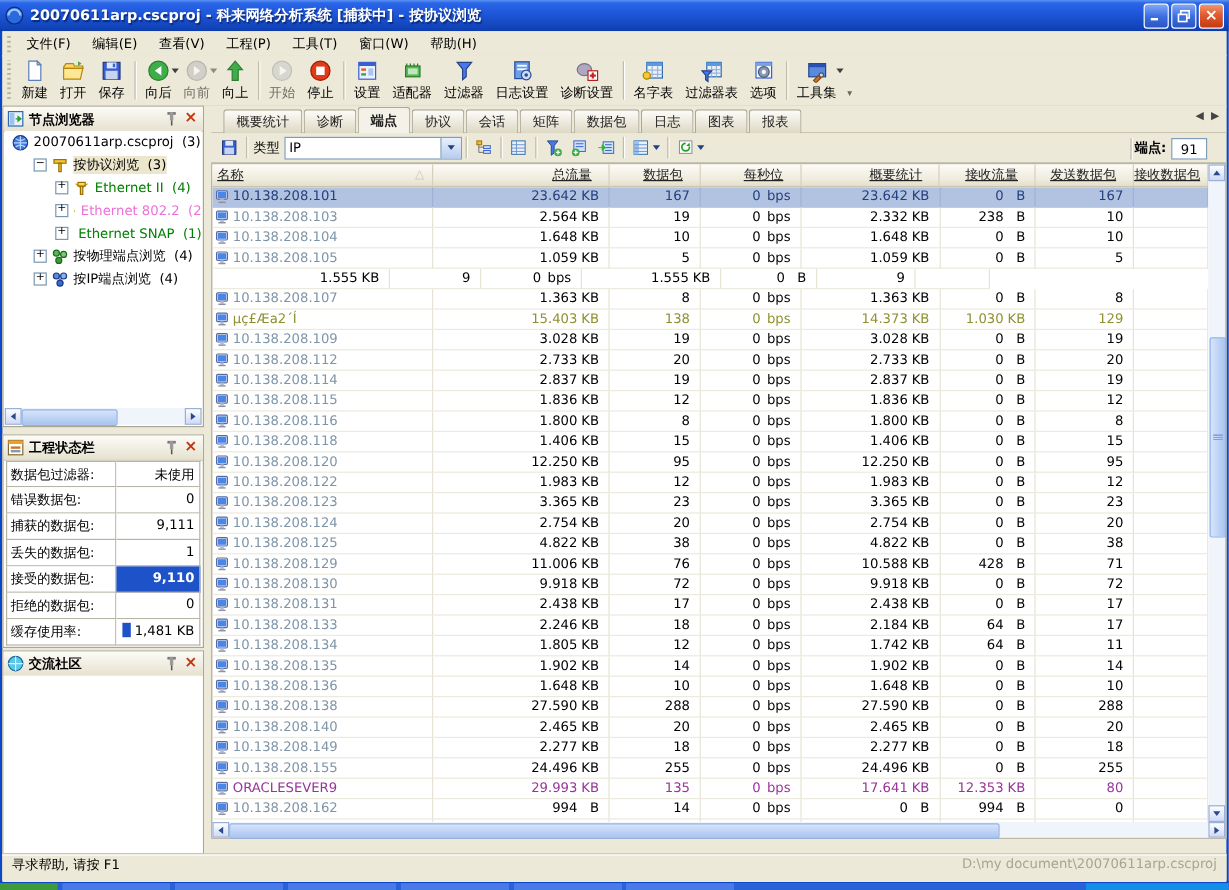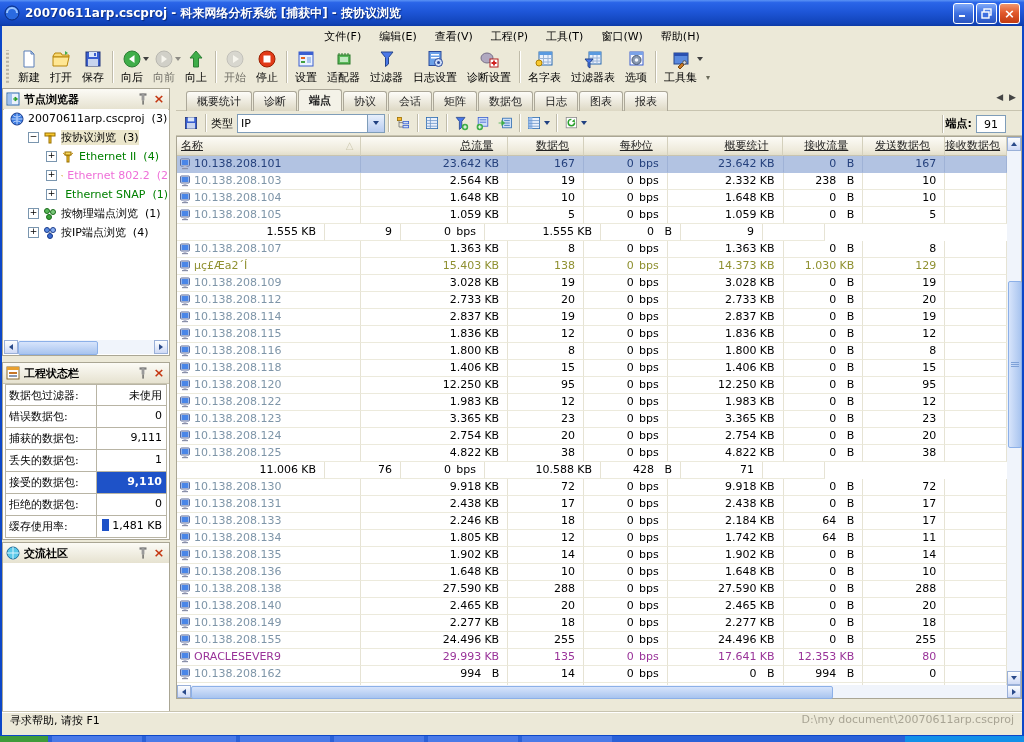--- a/index.html
+++ b/index.html
@@ -22,21 +22,21 @@
   #title-text{flex:1;font-weight:bold;font-size:12px;margin-left:5px;
        text-shadow:1px 1px 1px #0a2a7a;white-space:nowrap;overflow:hidden;}
   .winbtn{width:21px;height:21px;margin-left:2px;border:1px solid #fff;border-radius:3px;
        background:linear-gradient(180deg,#7fa8f8 0%,#3d6fe0 50%,#2a55c0 100%);
        display:flex;align-items:center;justify-content:center;color:#fff;font-weight:bold;box-sizing:border-box;}
   .winbtn.close{background:linear-gradient(180deg,#f0976d 0%,#e25a2d 45%,#c23a10 100%);font-size:13px;}
   .winbtn svg{width:11px;height:11px;}
 
   
   #menubar{position:absolute;left:0;top:26px;width:100%;height:20px;background:#ece9d8;
-       border-bottom:1px solid #e2dfcf;display:flex;align-items:center;flex-direction:column;}
+       border-bottom:1px solid #e2dfcf;display:flex;align-items:center;}
   .grip{width:5px;height:80%;margin:0 3px;
        background:repeating-linear-gradient(180deg,#b8b4a4 0 2px,transparent 2px 4px);
        background-size:3px 4px;background-repeat:repeat-y;background-position:center;}
   .mi{padding:2px 9px;color:#000;}
 
   
   #toolbar{position:absolute;left:0;top:46px;width:100%;height:42px;background:#ece9d8;
        border-bottom:1px solid #c8c4b0;display:flex;align-items:center;}
   .tb{display:flex;flex-direction:column;align-items:center;justify-content:center;
       padding:1px 5px;height:38px;position:relative;}
@@ -439,21 +439,21 @@
                 </svg></span><span class="tlabel" style="color:#ef6fd8">Ethernet 802.2  (2</span></div>
             <div class="trw" style="padding-left:42px"><span class="exp">+</span><span class="icn s14"><svg viewBox="0 0 14 14">
                   <path d="M2 3l5 4 5-4" fill="none" stroke="#c89010"></path>
                   <rect x="6" y="5" width="2" height="7" fill="#f8c830" stroke="#9a7000"></rect>
                   <rect x="4" y="2" width="6" height="3" fill="#f8d860" stroke="#9a7000"></rect>
                 </svg></span><span class="tlabel" style="color:#008000">Ethernet SNAP  (1)</span></div>
             <div class="trw" style="padding-left:24px"><span class="exp">+</span><span class="icn s14"><svg viewBox="0 0 14 14">
                   <circle cx="4" cy="4" r="2.5" fill="#58b858" stroke="#1a6a1a"></circle>
                   <circle cx="10" cy="5" r="2.5" fill="#7ac87a" stroke="#1a6a1a"></circle>
                   <circle cx="6" cy="10" r="2.5" fill="#38a038" stroke="#1a6a1a"></circle>
-                </svg></span><span class="tlabel" style="color:#000000">按物理端点浏览  (1)</span></div>
+                </svg></span><span class="tlabel" style="color:#000000">按物理端点浏览  (4)</span></div>
             <div class="trw" style="padding-left:24px"><span class="exp">+</span><span class="icn s14"><svg viewBox="0 0 14 14">
                   <path d="M4 4L10 10M10 4L5 10" stroke="#8090a8"></path>
                   <circle cx="4" cy="4" r="2.5" fill="#5a8ae0" stroke="#1a3a8a"></circle>
                   <circle cx="10" cy="4" r="2.5" fill="#8ab0f0" stroke="#1a3a8a"></circle>
                   <circle cx="7" cy="10" r="2.5" fill="#3a6ad0" stroke="#1a3a8a"></circle>
                 </svg></span><span class="tlabel" style="color:#000000">按IP端点浏览  (4)</span></div>
           </div>
         <div class="hscroll">
           <span class="sbtn">
               <span class="tri-l"></span>
@@ -1014,20 +1014,31 @@
               </div>
               <div class="cell cnum" style="width:148px;color:#000">4.822<span class="nu">KB</span></div>
               <div class="cell cnum" style="width:76px;color:#000">38</div>
               <div class="cell cnum" style="width:84px;color:#000">0<span class="nu u3">bps</span></div>
               <div class="cell cnum" style="width:116px;color:#000">4.822<span class="nu">KB</span></div>
               <div class="cell cnum" style="width:80px;color:#000">0<span class="nu">B</span></div>
               <div class="cell cnum" style="width:82px;color:#000">38</div>
               <div class="cell cnum" style="width:62px;color:#000"></div>
             </div>
             <div class="grow">
+              <div class="cell cname" style="width:184px">
+                <span class="icn s12">
+                  <svg viewBox="0 0 12 12">
+                    <rect x="1.5" y="1" width="9" height="7" rx="1" fill="#e8eef8" stroke="#5a6a9a"></rect>
+                    <rect x="2.5" y="2" width="7" height="5" fill="#4a86e8"></rect>
+                    <rect x="4.5" y="8" width="3" height="2" fill="#b8bcd0"></rect>
+                    <rect x="3" y="10" width="6" height="1.2" fill="#8a90a8"></rect>
+                  </svg>
+                </span>
+                <span class="nm" style="color:#7e95a8">10.138.208.129</span>
+              </div>
               <div class="cell cnum" style="width:148px;color:#000">11.006<span class="nu">KB</span></div>
               <div class="cell cnum" style="width:76px;color:#000">76</div>
               <div class="cell cnum" style="width:84px;color:#000">0<span class="nu u3">bps</span></div>
               <div class="cell cnum" style="width:116px;color:#000">10.588<span class="nu">KB</span></div>
               <div class="cell cnum" style="width:80px;color:#000">428<span class="nu">B</span></div>
               <div class="cell cnum" style="width:82px;color:#000">71</div>
               <div class="cell cnum" style="width:62px;color:#000"></div>
             </div>
             <div class="grow">
               <div class="cell cname" style="width:184px">

